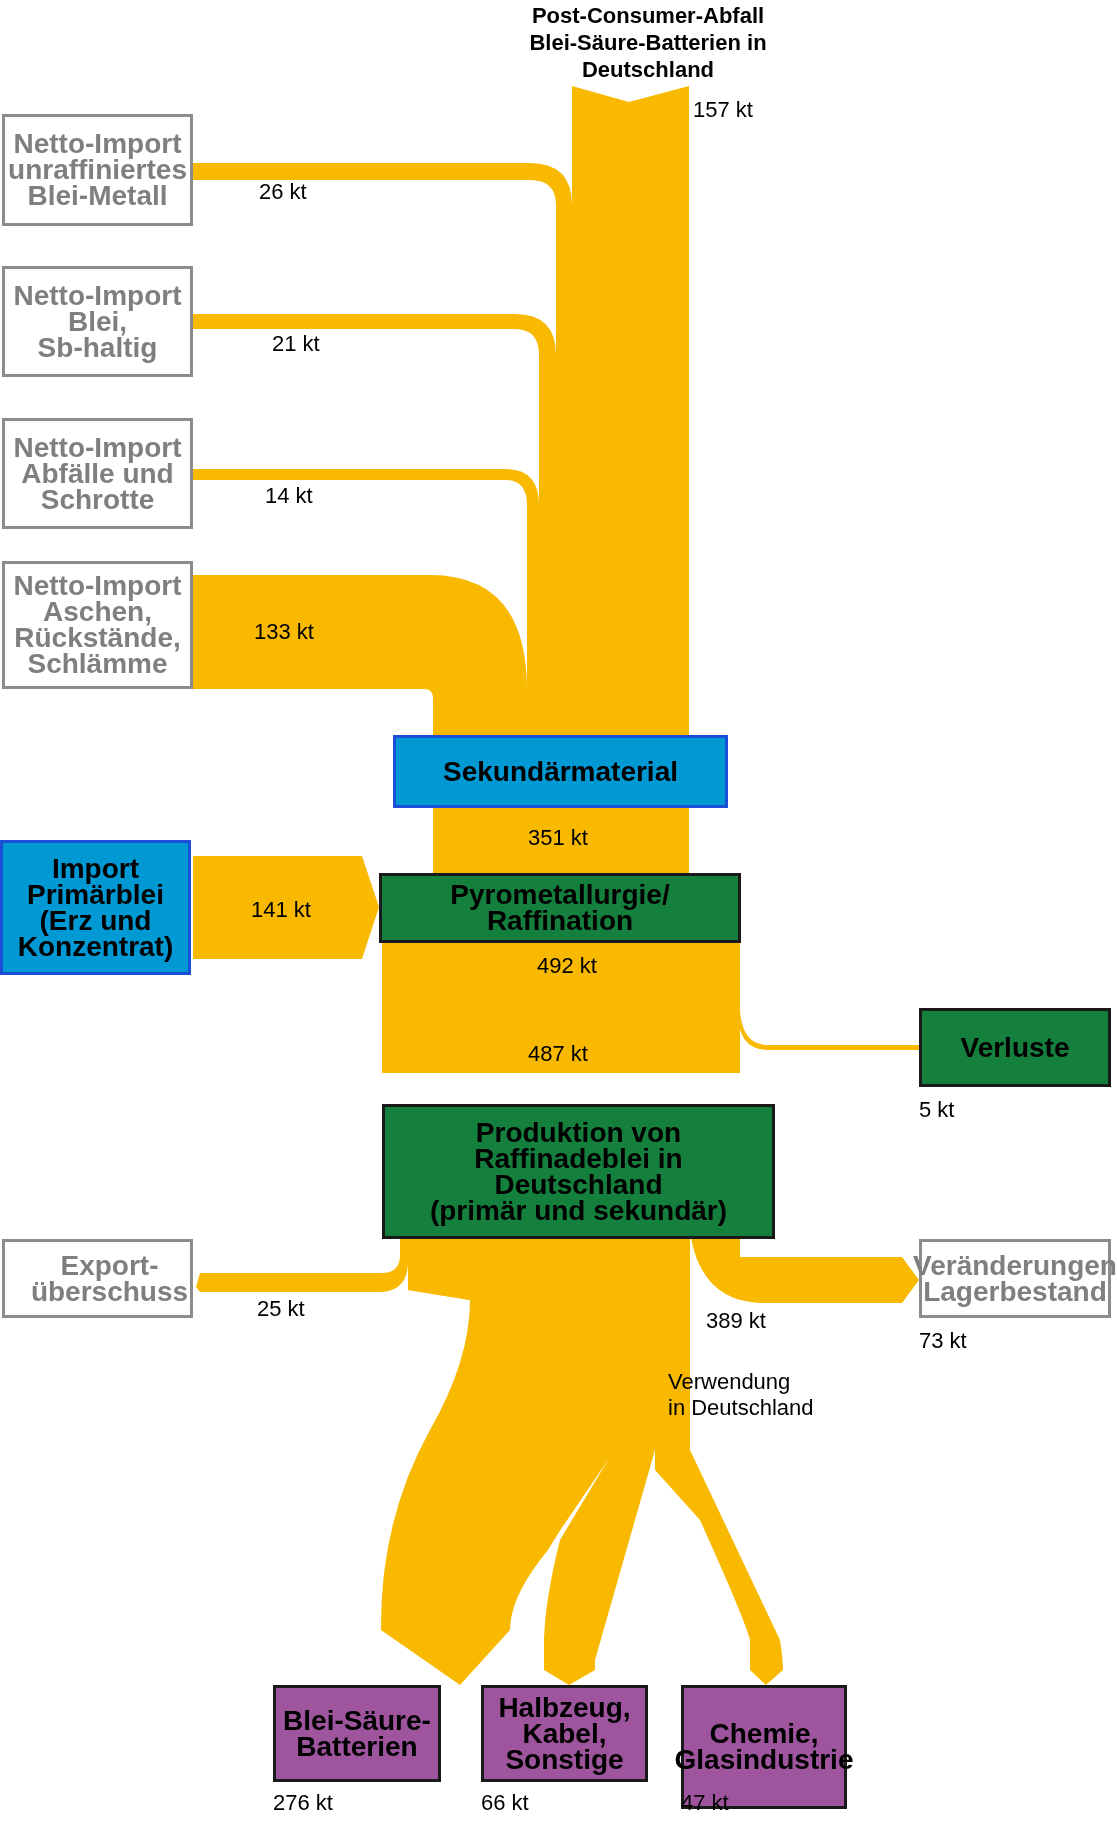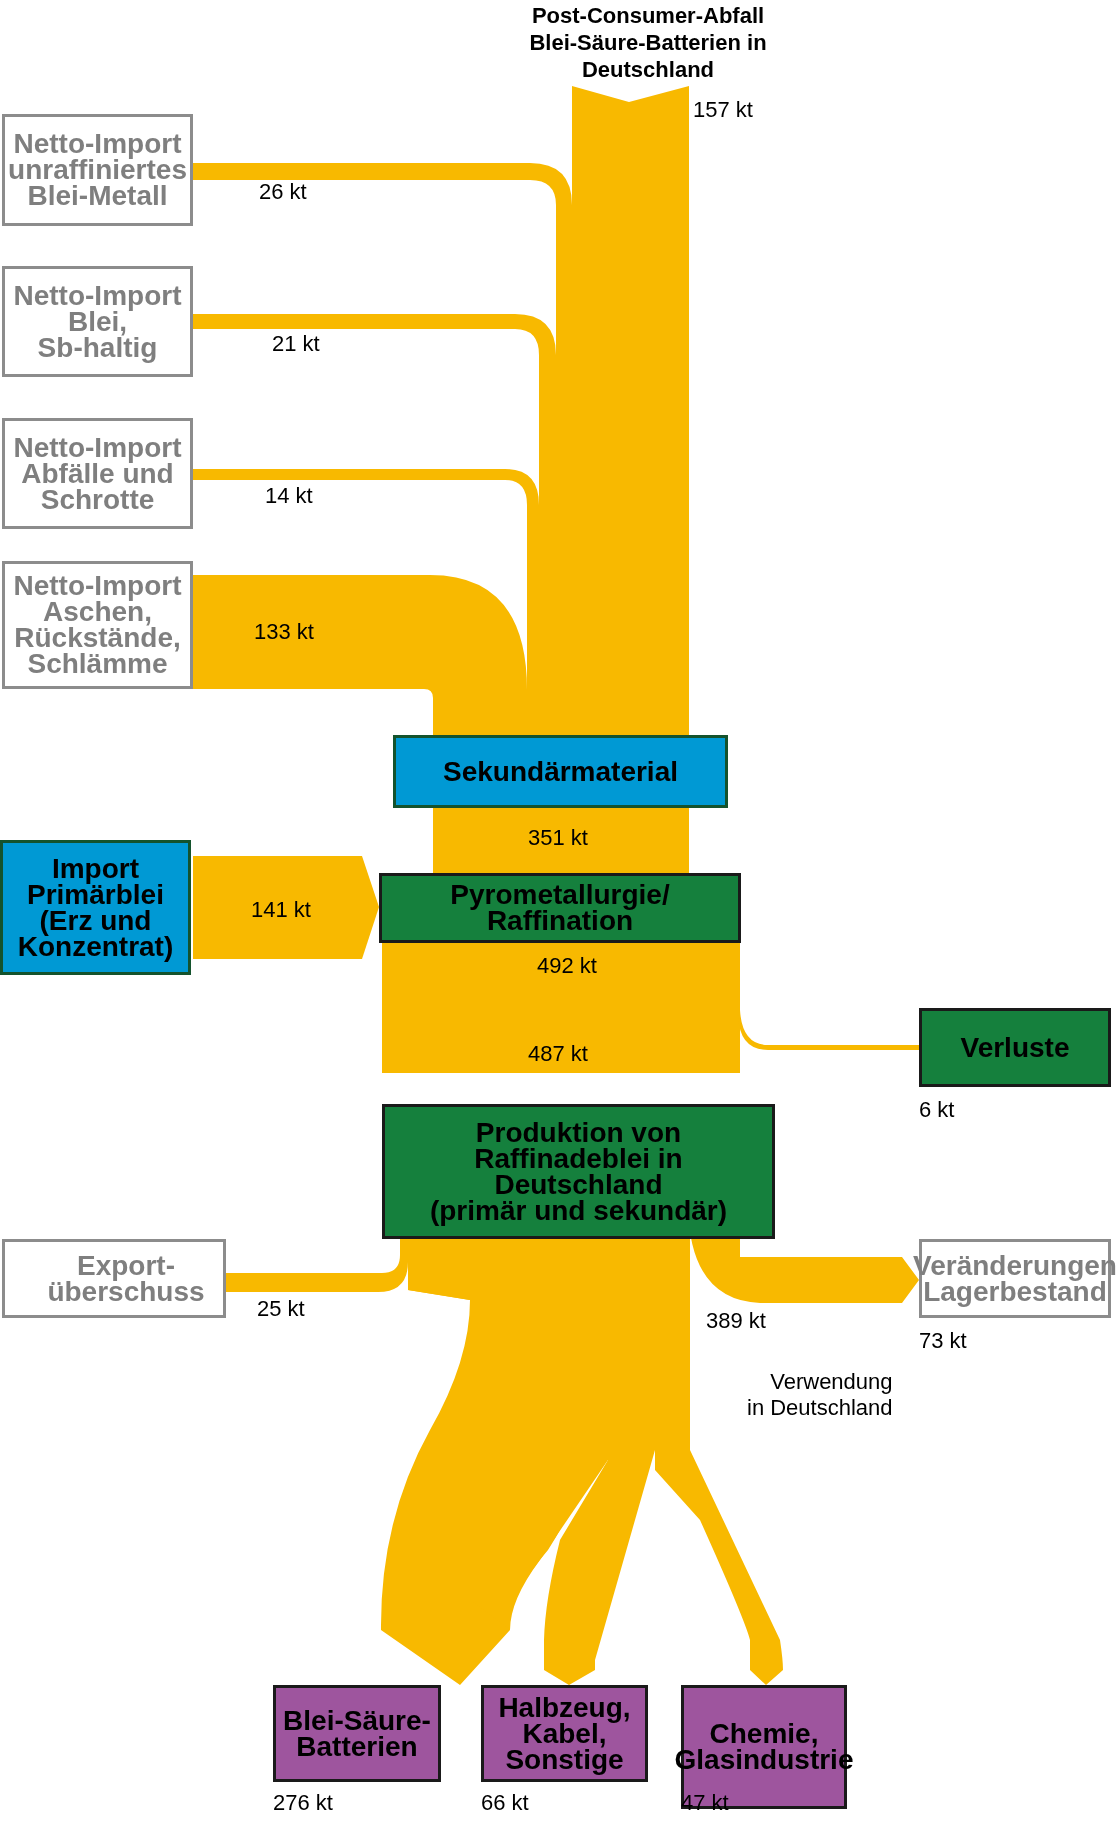--- a/index.html
+++ b/index.html
@@ -1,20 +1,20 @@
 <!DOCTYPE html>
 <html><head>
 <meta charset="utf-8">
 <style>
   html,body{margin:0;padding:0;background:#fff;}
   body{width:1117px;height:1830px;position:relative;overflow:hidden;font-family:"Liberation Sans",sans-serif;}
   svg{position:absolute;left:0;top:0;}
   .box{position:absolute;box-sizing:border-box;display:flex;align-items:center;justify-content:center;text-align:center;font-weight:bold;font-size:28px;line-height:26px;white-space:pre-line;}
   .gray{border:3px solid #8c8c8c;color:#7f7f7f;background:#fff;}
-  .blue{border:3px solid #14532d;background:#0099d4;color:#000;}
+  .blue{border:3px solid #1d4ed8;background:#0099d4;color:#000;}
   .white{border:3px solid #1a1a1a;background:#15803d;color:#000;}
   .purple{border:3px solid #1a1a1a;background:#9e559e;color:#000;}
   .lbl{position:absolute;font-size:22px;color:#000;white-space:pre-line;line-height:26px;}
   .title{position:absolute;left:470px;top:2px;width:356px;text-align:center;font-weight:bold;font-size:22px;line-height:27px;white-space:pre-line;color:#000;}
 </style>
 </head>
 <body>
 
 <svg width="1117" height="1830">
   <g fill="#f8b900">
@@ -73,42 +73,42 @@
 Primärblei
 (Erz und
 Konzentrat)</div>
 <div class="box white" style="left:379px;top:873px;width:362px;height:70px;">Pyrometallurgie/
 Raffination</div>
 <div class="box white" style="left:919px;top:1008px;width:192px;height:79px;">Verluste</div>
 <div class="box white" style="left:382px;top:1104px;width:393px;height:135px;">Produktion von
 Raffinadeblei in
 Deutschland
 (primär und sekundär)</div>
-<div class="box gray" style="left:2px;top:1239px;width:224px;height:79px;padding-left:24px;">Export-
+<div class="box gray" style="left:2px;top:1239px;width:191px;height:79px;padding-left:24px;">Export-
 überschuss</div>
 <div class="box gray" style="left:919px;top:1239px;width:192px;height:79px;">Veränderungen
 Lagerbestand</div>
 <div class="box purple" style="left:273px;top:1685px;width:168px;height:97px;">Blei-Säure-
 Batterien</div>
 <div class="box purple" style="left:481px;top:1685px;width:167px;height:97px;">Halbzeug,
 Kabel,
 Sonstige</div>
 <div class="box purple" style="left:681px;top:1685px;width:166px;height:124px;">Chemie,
 Glasindustrie</div>
 
 <div class="lbl" style="left:693px;top:97px;">157 kt</div>
 <div class="lbl" style="left:259px;top:179px;">26 kt</div>
 <div class="lbl" style="left:272px;top:331px;">21 kt</div>
 <div class="lbl" style="left:265px;top:483px;">14 kt</div>
 <div class="lbl" style="left:254px;top:619px;">133 kt</div>
 <div class="lbl" style="left:528px;top:825px;">351 kt</div>
 <div class="lbl" style="left:251px;top:897px;">141 kt</div>
 <div class="lbl" style="left:537px;top:953px;">492 kt</div>
 <div class="lbl" style="left:528px;top:1041px;">487 kt</div>
-<div class="lbl" style="left:919px;top:1097px;">6 kt</div>
+<div class="lbl" style="left:919px;top:1097px;">5 kt</div>
 <div class="lbl" style="left:257px;top:1296px;">25 kt</div>
 <div class="lbl" style="left:706px;top:1308px;">389 kt</div>
 <div class="lbl" style="left:919px;top:1328px;">73 kt</div>
-<div class="lbl" style="left:747px;top:1369px;text-align:right;">Verwendung
+<div class="lbl" style="left:668px;top:1369px;">Verwendung
 in Deutschland</div>
 <div class="lbl" style="left:273px;top:1790px;">276 kt</div>
 <div class="lbl" style="left:481px;top:1790px;">66 kt</div>
 <div class="lbl" style="left:681px;top:1790px;">47 kt</div>
 
 </body></html>

